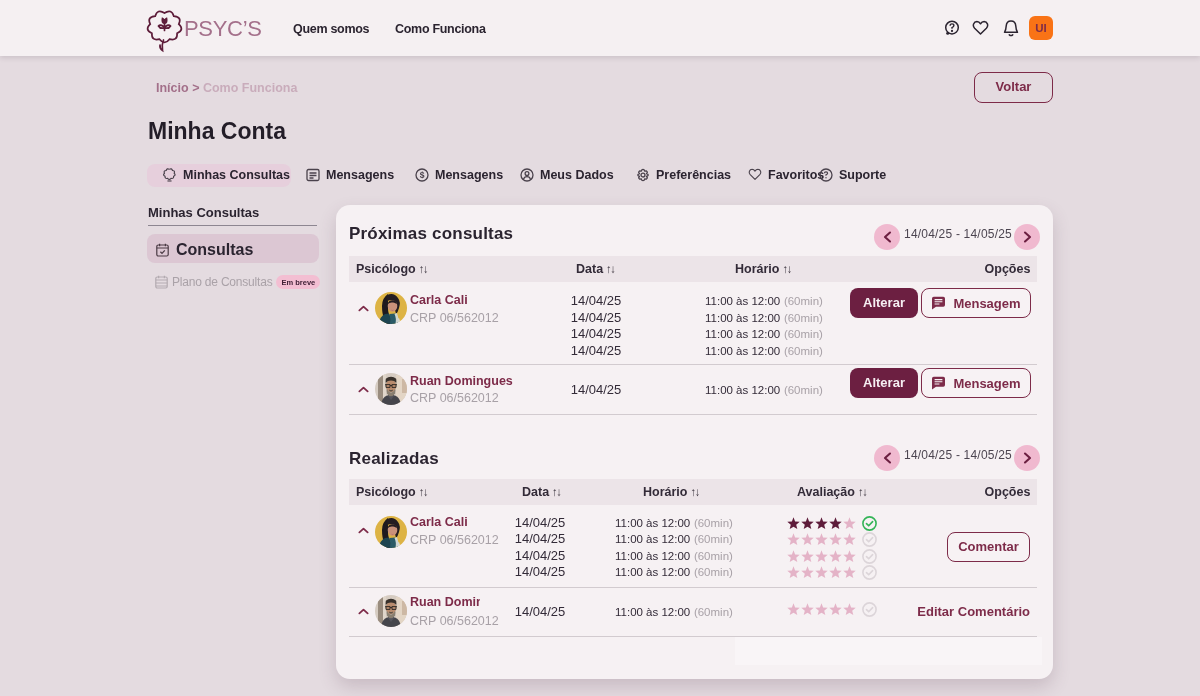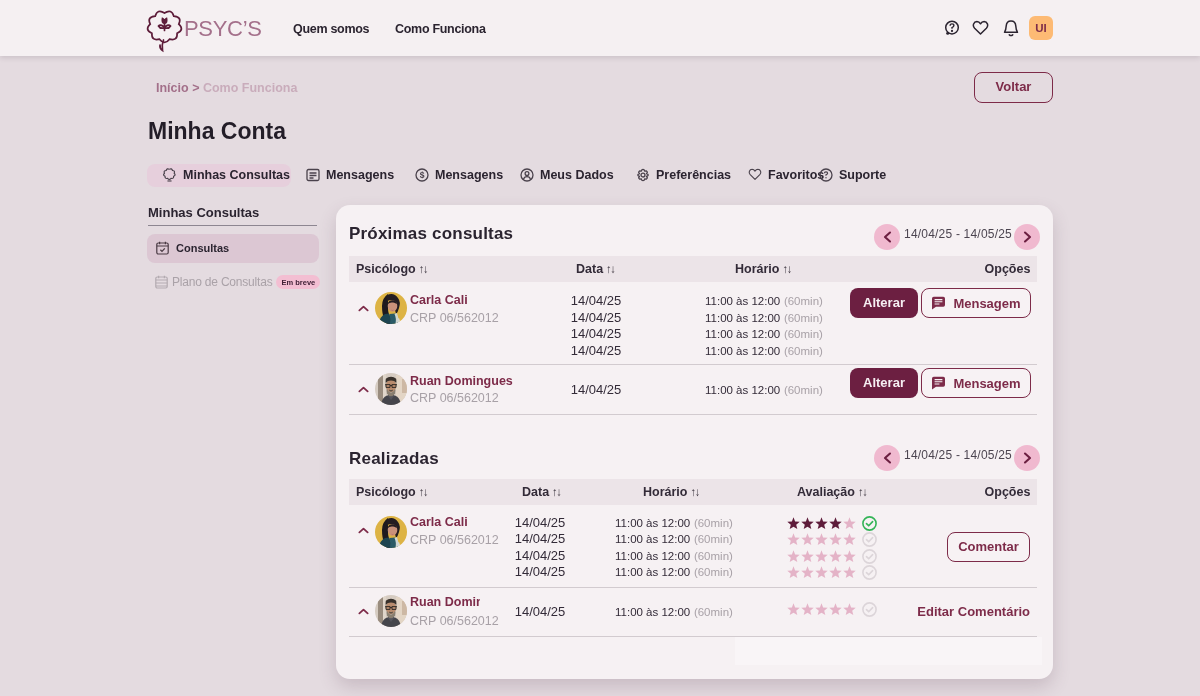--- a/index.html
+++ b/index.html
@@ -2,32 +2,32 @@
 <html><head>
 <meta charset="utf-8">
 <style>
 * { margin:0; padding:0; box-sizing:border-box; }
 html,body { width:1200px; height:696px; }
 body { font-family:"Liberation Sans",sans-serif; background:#e4dbe0; position:relative; overflow:hidden; }
 .abs { position:absolute; }
 .hdr { position:absolute; left:0; top:0; width:1200px; height:56px; background:#f5f0f2; box-shadow:0 2px 5px rgba(60,40,55,0.14); z-index:5; }
 .logo-txt { position:absolute; left:184px; top:16px; font-size:22px; font-weight:normal; color:#a4708b; letter-spacing:-0.3px; }
 .navlink { position:absolute; top:22px; font-size:12.5px; font-weight:bold; color:#2b2430; letter-spacing:-0.3px; }
-.uibadge { position:absolute; left:1029px; top:16px; width:24px; height:24px; border-radius:6px; background:#fdba74; color:#7d2b49; font-size:11.5px; font-weight:bold; text-align:center; line-height:24px; }
+.uibadge { position:absolute; left:1029px; top:16px; width:24px; height:24px; border-radius:6px; background:#f97316; color:#7d2b49; font-size:11.5px; font-weight:bold; text-align:center; line-height:24px; }
 .crumb { position:absolute; left:148px; top:81px; font-size:12.5px; font-weight:bold; color:#a3708a;padding-left:8px; }
 .crumb .lite { color:#c9acbb; }
 .voltar { position:absolute; left:974px; top:72px; width:79px; height:31px; border:1.4px solid #7d2b49; border-radius:8px; color:#7d2b49; font-size:13px; font-weight:bold; text-align:center; line-height:28px; }
 h1 { position:absolute; left:148px; top:118px; font-size:23px; font-weight:bold; color:#231d28; letter-spacing:0px; }
 .tab { position:absolute; top:162px; height:25px; display:flex; align-items:center; gap:6px; font-size:12.5px; font-weight:bold; color:#2b2430; }
 .tab svg { flex:0 0 auto; }
 .pill { position:absolute; left:147px; top:164px; width:144px; height:23px; background:#e6cfdc; border-radius:8px; }
 .sb-title { position:absolute; left:148px; top:205px; font-size:13px; font-weight:bold; color:#2b2430; }
 .sb-line { position:absolute; left:148px; top:225px; width:169px; height:1px; background:#8d8691; }
 .sb-active { position:absolute; left:147px; top:234px; width:172px; height:29px; background:#dcc7d3; border-radius:8px; }
-.sb-item1 { position:absolute; left:156px; top:241px; display:flex; align-items:center; gap:7px; font-size:11px; font-weight:bold; color:#2b2430; }
+.sb-item1 { position:absolute; left:156px; top:241px; display:flex; align-items:center; gap:7px; font-size:16px; font-weight:bold; color:#2b2430; }
 .sb-item2 { position:absolute; left:155px; top:275px; display:flex; align-items:center; gap:4px; font-size:12px; letter-spacing:-0.2px; color:#aaa2a8; }
 .embreve { background:#f3bed2; color:#402036; font-size:7.5px; font-weight:bold; padding:2.5px 5px; border-radius:8px; letter-spacing:0; }
 .card { position:absolute; left:336px; top:205px; width:717px; height:474px; background:#f6f1f3; border-radius:14px; box-shadow:0 8px 18px rgba(90,60,80,0.20); }
 .sect-title { position:absolute; font-size:17px; font-weight:bold; color:#2b2430; letter-spacing:0.2px; }
 .dnav-circle { position:absolute; width:26px; height:26px; border-radius:50%; background:#f0b9cf; display:flex; align-items:center; justify-content:center; }
 .dnav-txt { position:absolute; font-size:12px; color:#4c4550; letter-spacing:0.2px; }
 .thead { position:absolute; left:13px; width:688px; height:26px; background:#ece4e8; display:flex; align-items:center; font-size:12.5px; font-weight:bold; color:#332b38; }
 .th { position:absolute; display:flex; align-items:center; gap:3px; font-size:12.5px; font-weight:bold; color:#332b38; }
 .sorti { font-size:11.5px; letter-spacing:-1.5px; color:#3a333d; font-weight:normal; position:relative; top:-0.5px; }
 .sep { position:absolute; left:13px; width:688px; height:1px; background:#d2cbcf; }

